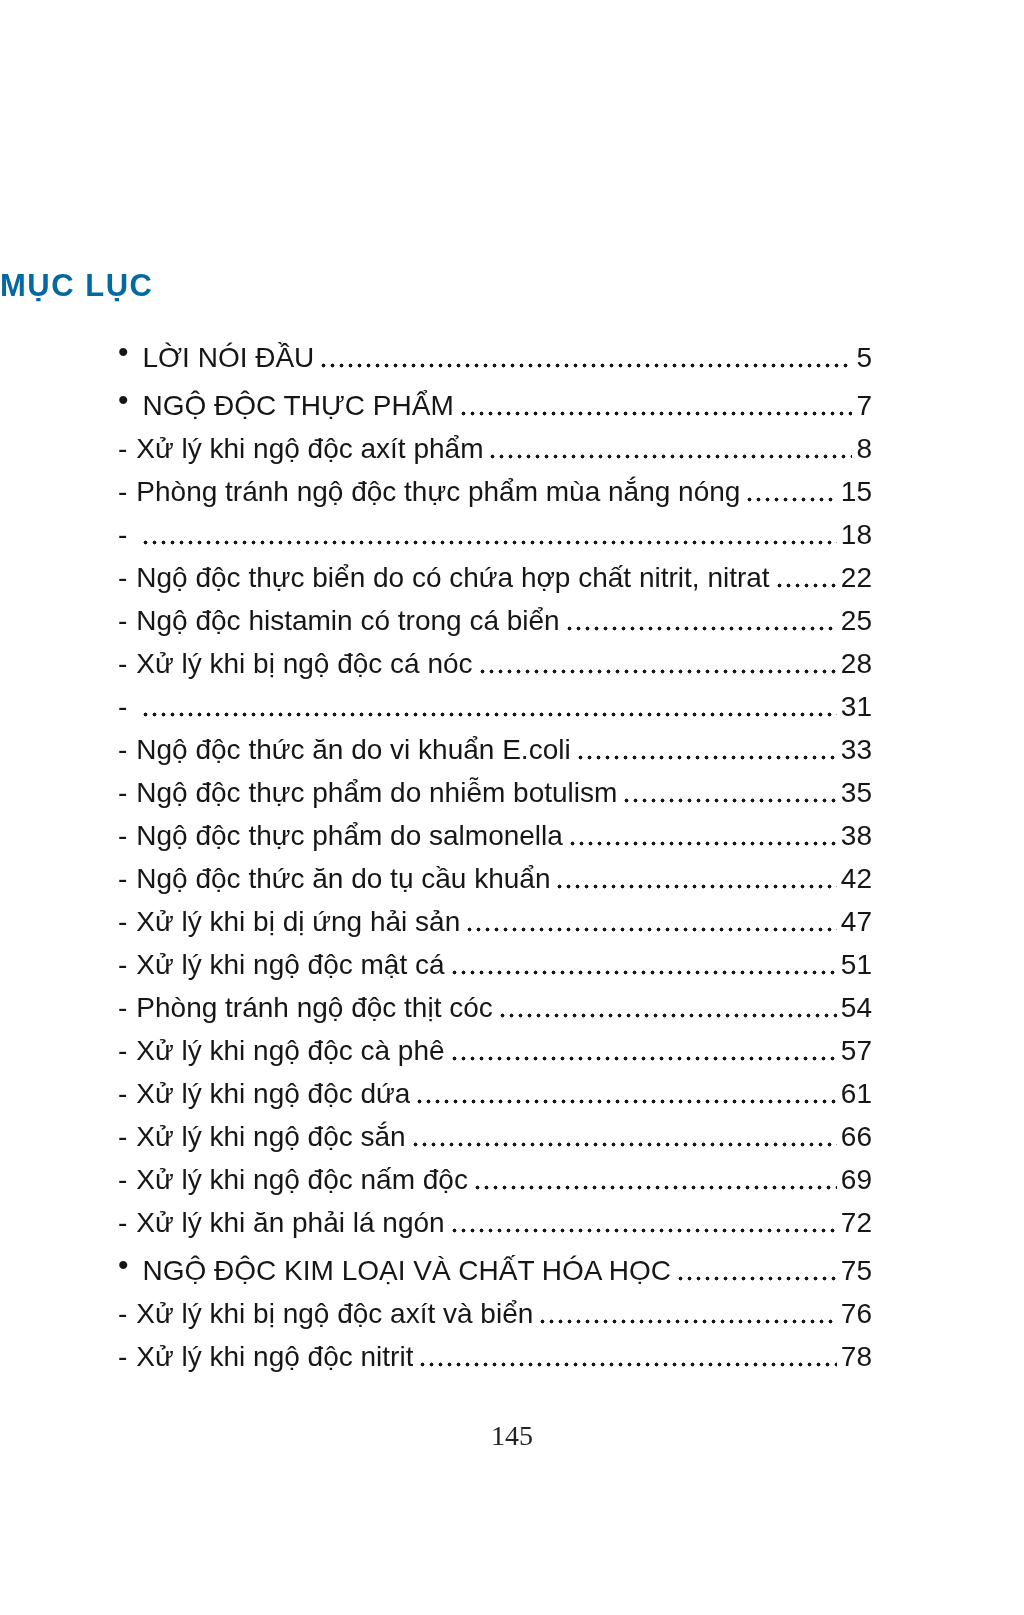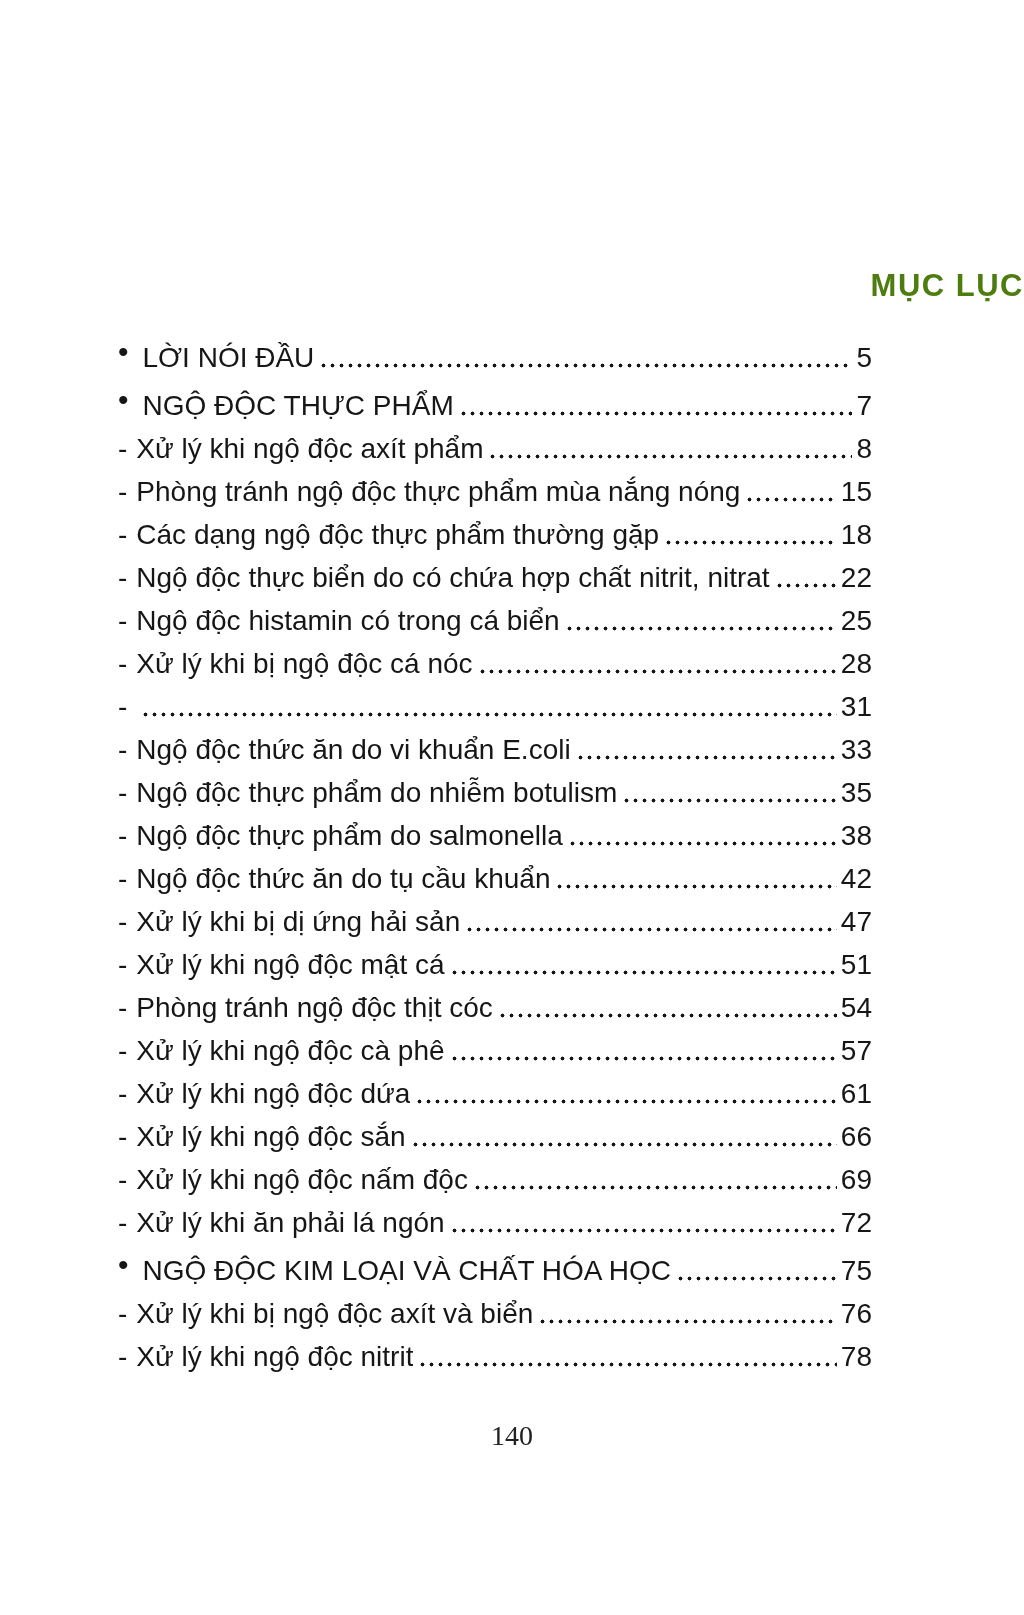--- a/index.html
+++ b/index.html
@@ -20,25 +20,25 @@
     width: 1024px;
     height: 1615px;
     background: #ffffff;
   }
   .doc-title {
     position: absolute;
     top: 268px;
     left: 0;
     width: 100%;
     margin: 0;
-    text-align: right;
+    text-align: left;
     font-size: 31px;
     font-weight: bold;
     letter-spacing: 1.5px;
-    color: #4d7c0f;
+    color: #0369a1;
   }
   .toc {
     position: absolute;
     top: 326px;
     left: 118px;
     width: 754px;
   }
   .toc-row {
     display: flex;
     align-items: flex-end;
@@ -113,21 +113,20 @@
         <span class="pageno">8</span>
       </div>
       <div class="toc-row">
         <span class="marker dash">-</span>
         <span class="label">Phòng tránh ngộ độc thực phẩm mùa nắng nóng</span>
         <span class="leader"></span>
         <span class="pageno">15</span>
       </div>
       <div class="toc-row">
         <span class="marker dash">-</span>
-        <span class="label">Các dạng ngộ độc thực phẩm thường gặp</span>
         <span class="leader"></span>
         <span class="pageno">18</span>
       </div>
       <div class="toc-row">
         <span class="marker dash">-</span>
         <span class="label">Ngộ độc thực biển do có chứa hợp chất nitrit, nitrat</span>
         <span class="leader"></span>
         <span class="pageno">22</span>
       </div>
       <div class="toc-row">
@@ -231,14 +230,14 @@
         <span class="leader"></span>
         <span class="pageno">76</span>
       </div>
       <div class="toc-row">
         <span class="marker dash">-</span>
         <span class="label">Xử lý khi ngộ độc nitrit</span>
         <span class="leader"></span>
         <span class="pageno">78</span>
       </div>
     </div>
-  <div class="folio">140</div>
+  <div class="folio">145</div>
 </div>
 
 </body></html>

